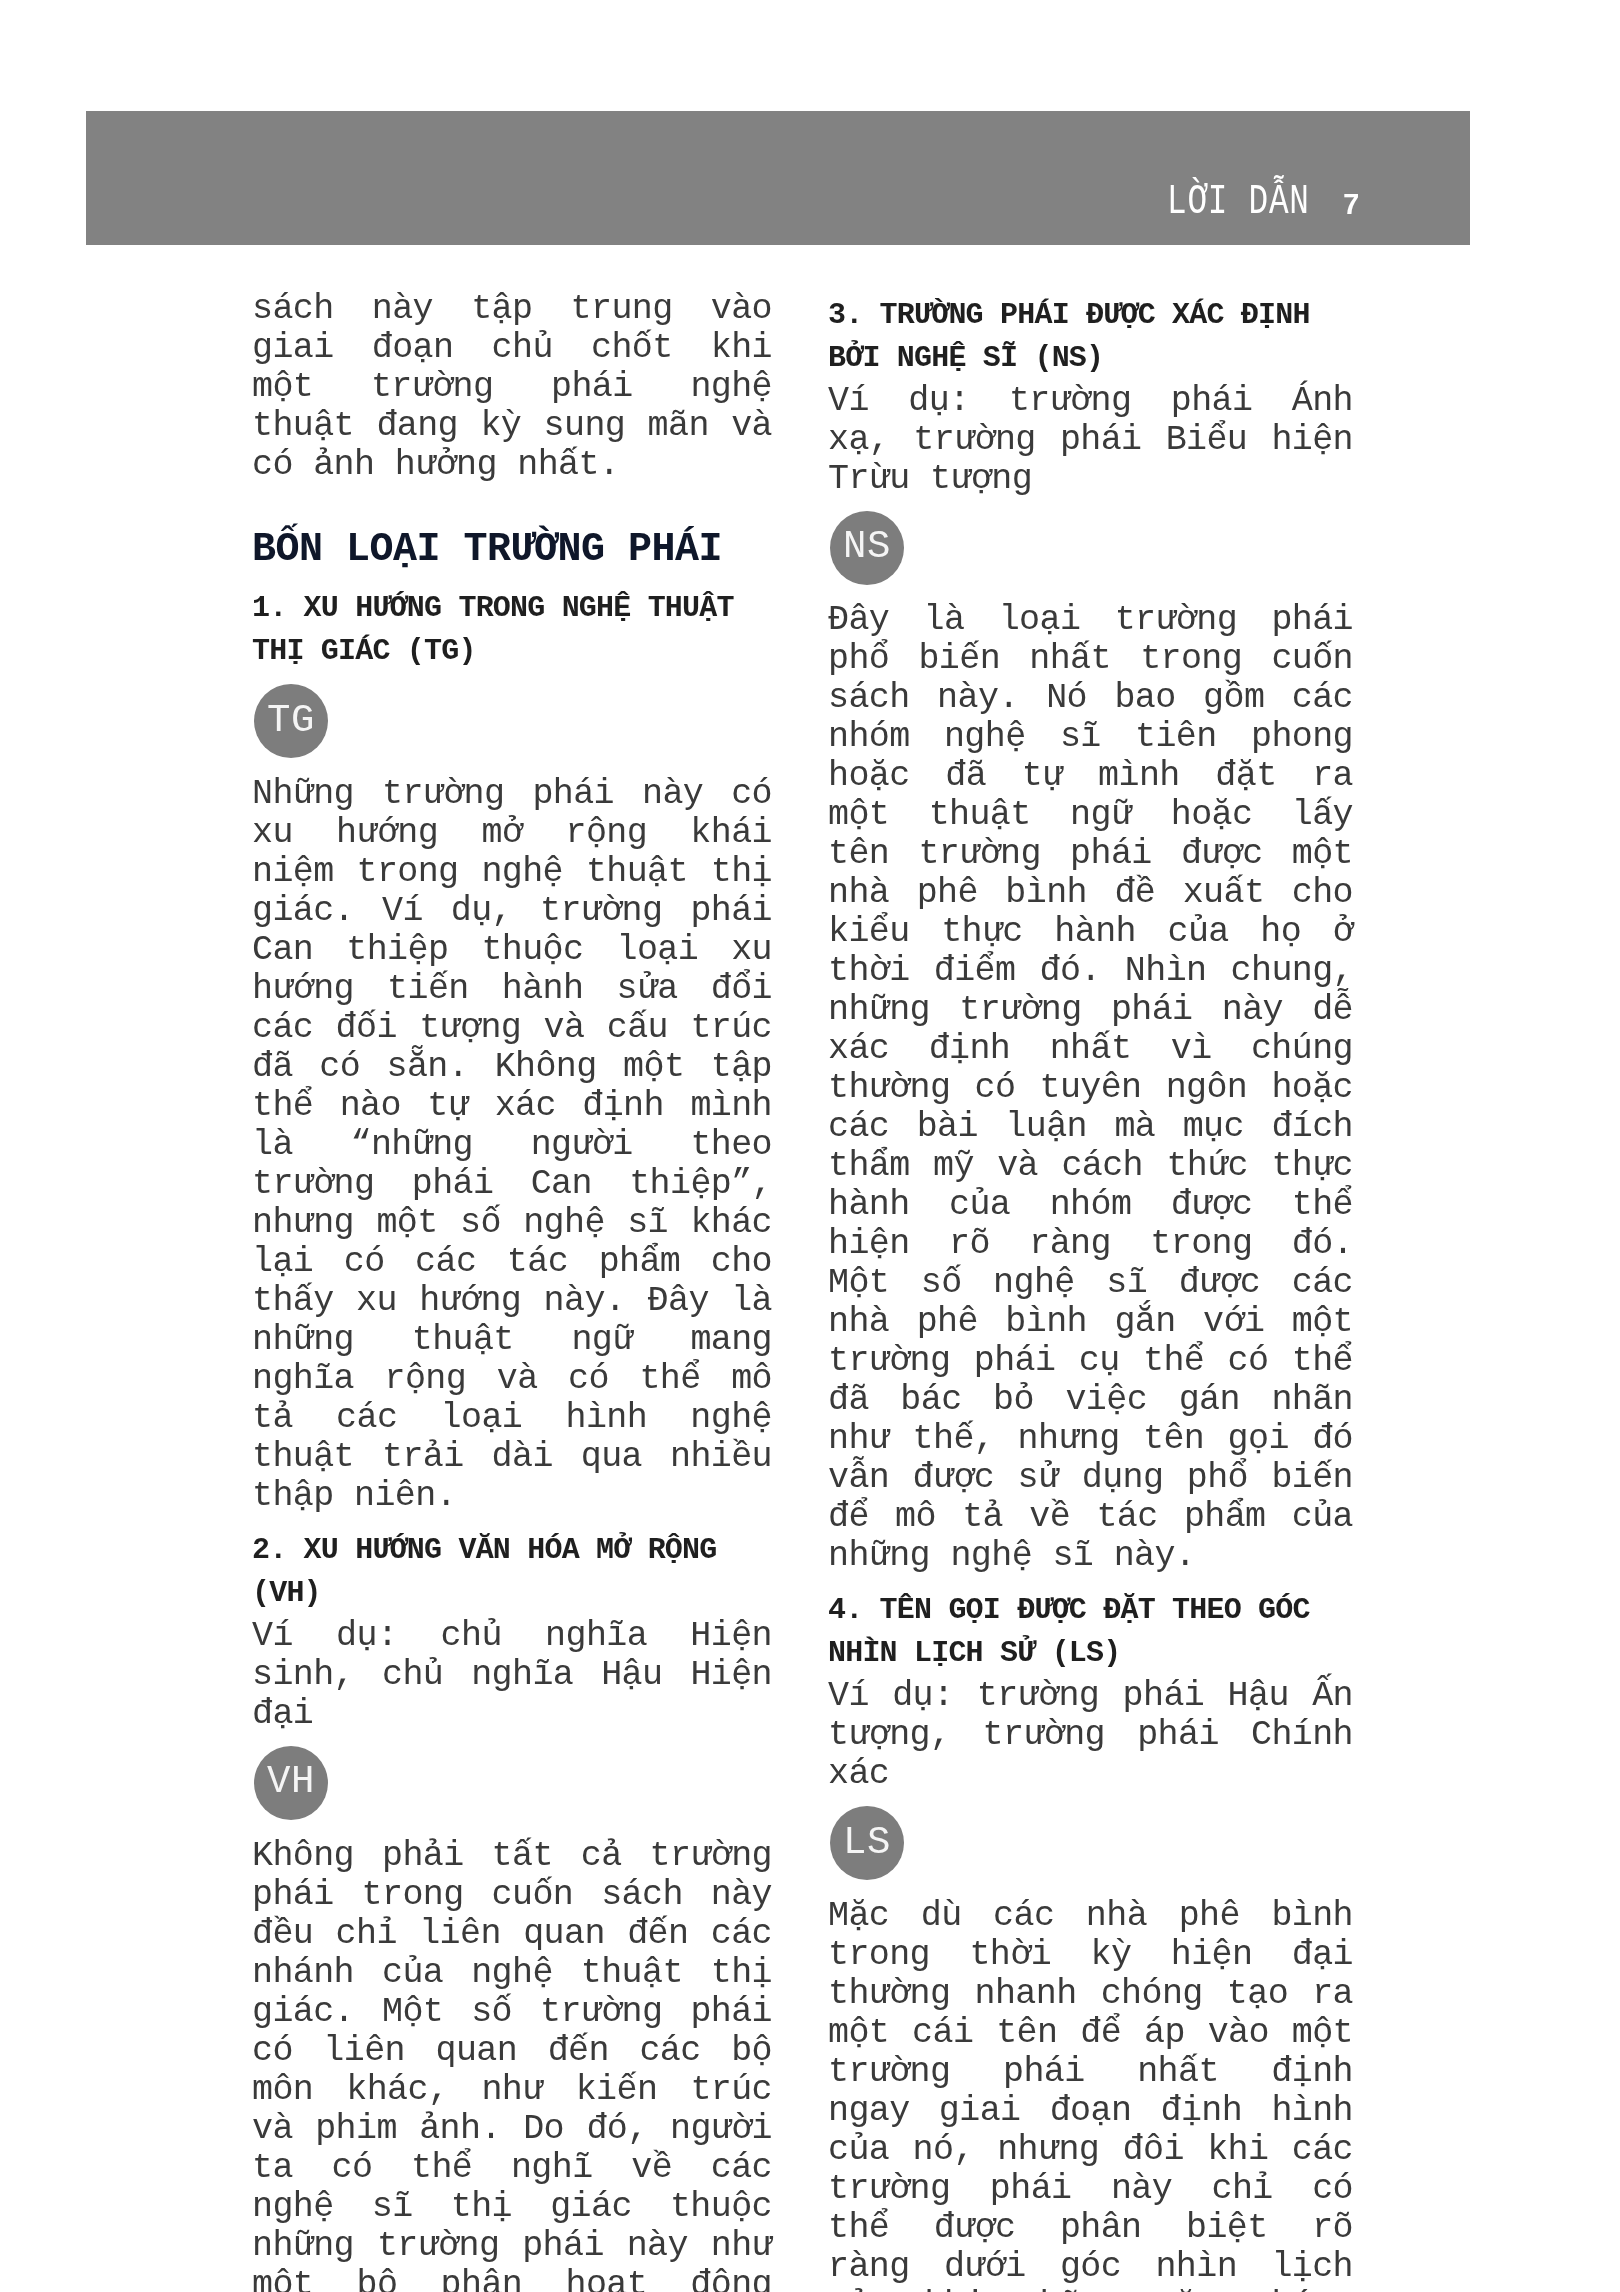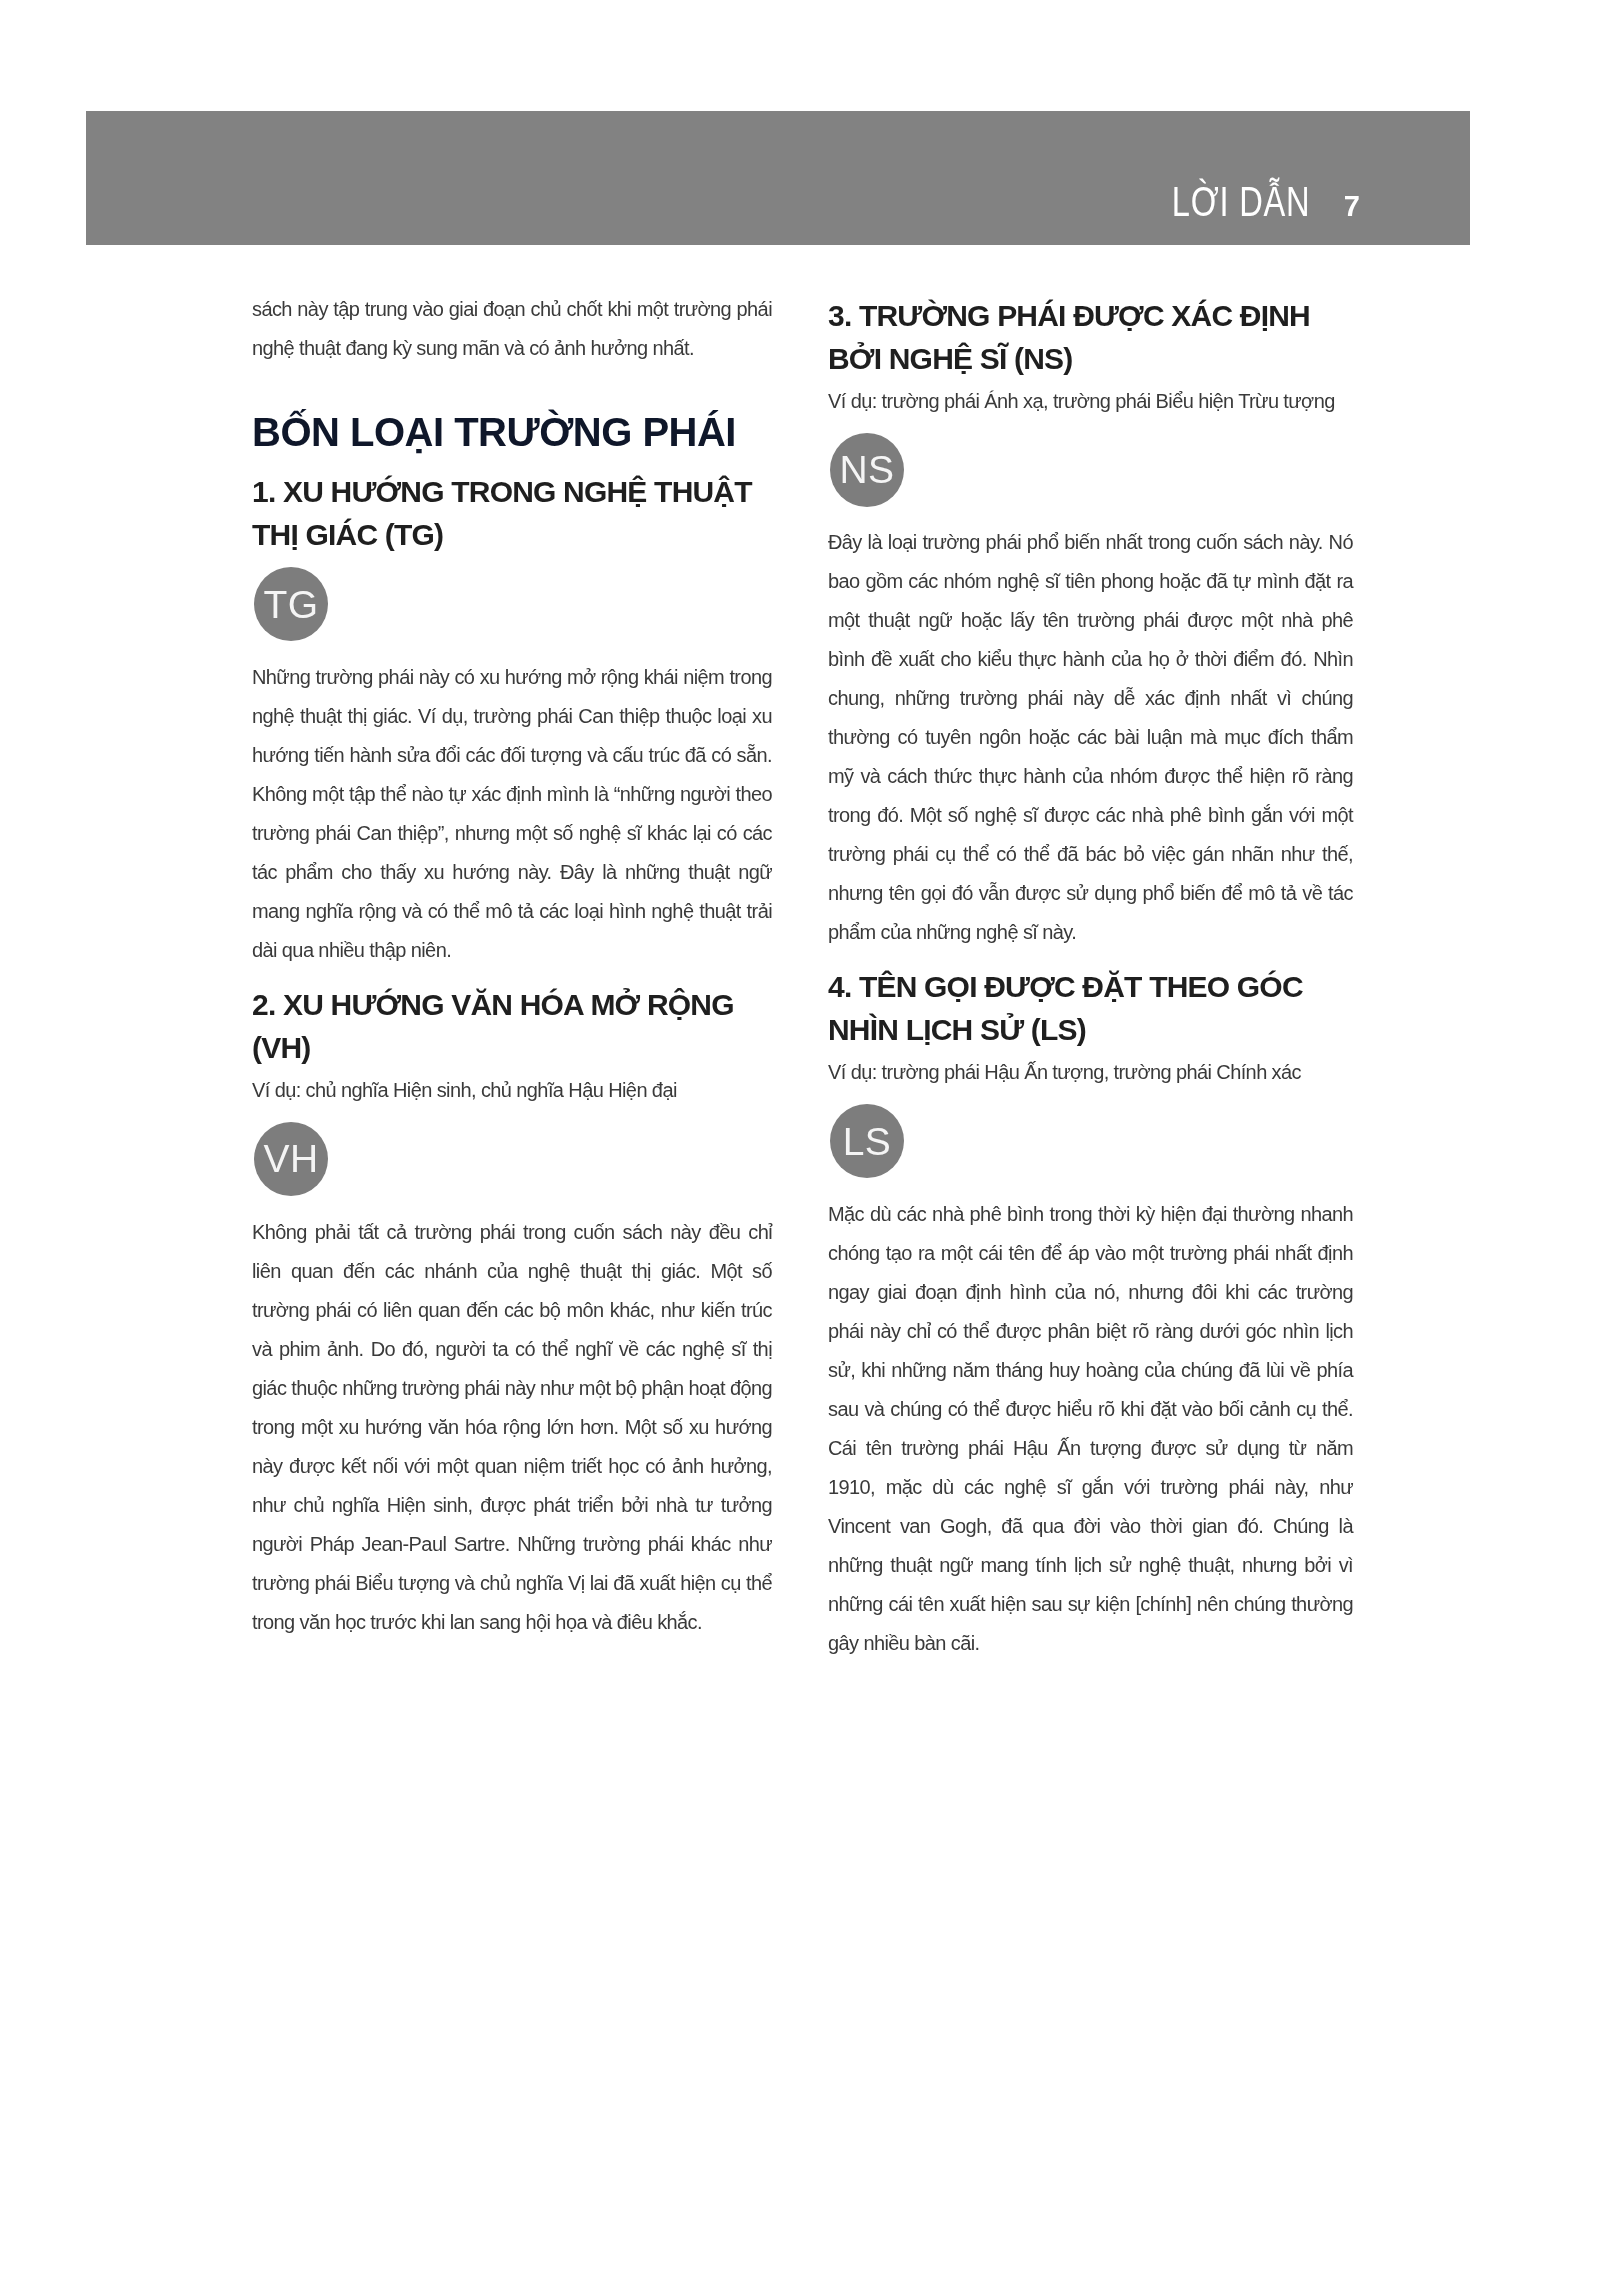--- a/index.html
+++ b/index.html
@@ -1,20 +1,20 @@
 <!DOCTYPE html>
 <html><head>
 <meta charset="utf-8">
 <style>
   html,body{margin:0;padding:0;background:#ffffff;}
   .page{
     position:relative;
     width:1620px;height:2293px;
     background:#ffffff;
-    font-family:Liberation Sans, sans-serif;
+    font-family:Liberation Mono, monospace;
     color:#333333;
     overflow:hidden;
   }
   .header-bar{
     position:absolute;left:86px;top:111px;
     width:1384px;height:134px;
     background:#828282;
     display:flex;align-items:flex-end;justify-content:flex-end;
     box-sizing:border-box;
     padding:0 110px 21.6px 0;
@@ -37,21 +37,21 @@
     line-height:1;
     margin-bottom:2px;
   }
   .col{
     position:absolute;top:290px;
     text-align:justify;
   }
   .col-left{left:252px;width:520px;}
   .col-right{left:828px;width:525px;}
   .body-text{
-    font-size:20px;line-height:39px;
+    font-size:35px;line-height:39px;
     letter-spacing:-0.6px;
     color:#3a3a3a;
     margin:0;
   }
   .intro{margin:0 0 0 0;}
   .main-heading{
     font-size:40px;line-height:39px;font-weight:700;
     color:#0f172a;letter-spacing:-0.5px;
     margin:45px 0 0 0;text-align:left;
   }

